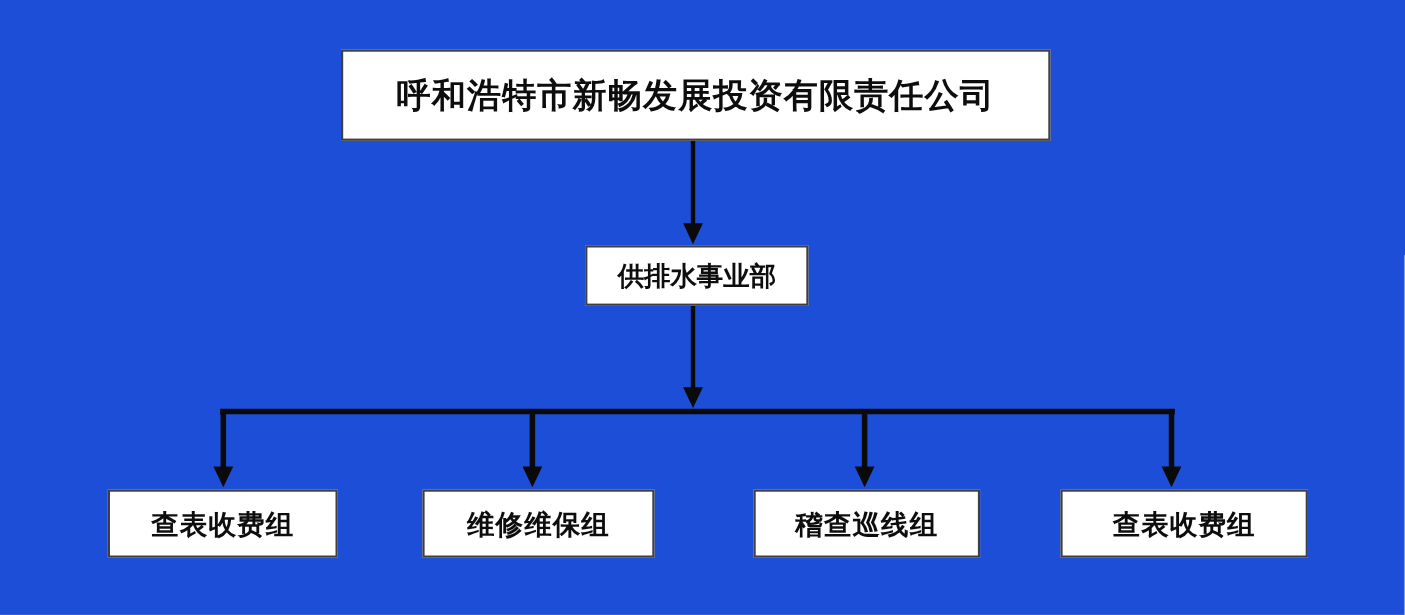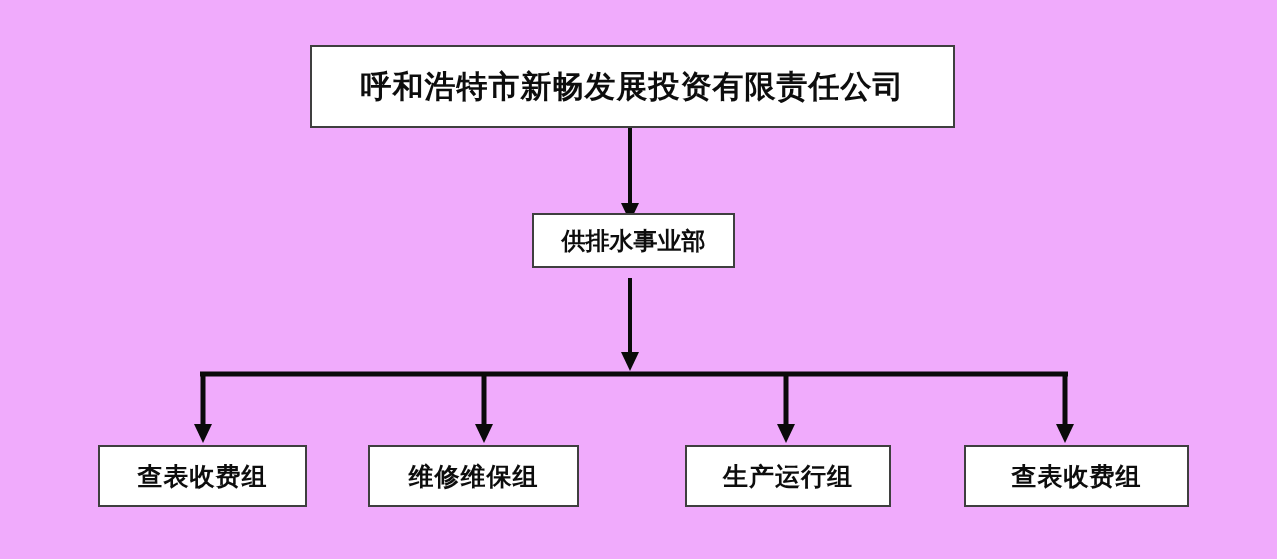--- a/index.html
+++ b/index.html
@@ -4,21 +4,21 @@
 <style>
   html, body {
     margin: 0;
     padding: 0;
     background: #ffffff;
   }
   .canvas {
     position: relative;
     width: 1277px;
     height: 559px;
-    background: #f0abfc;
+    background: #1d4ed8;
     font-family: "DejaVu Sans", "Liberation Sans", sans-serif;
     overflow: hidden;
   }
   .connectors {
     position: absolute;
     left: 0;
     top: 0;
     width: 1277px;
     height: 559px;
     pointer-events: none;
@@ -38,33 +38,33 @@
   .node-root {
     left: 310px;
     top: 45px;
     width: 645px;
     height: 83px;
     font-size: 31px;
     letter-spacing: 1px;
   }
   .node-mid {
     left: 532px;
-    top: 213px;
+    top: 223px;
     width: 203px;
     height: 55px;
     font-size: 24px;
   }
   .node-group {
     top: 445px;
     height: 62px;
     font-size: 25px;
     letter-spacing: 1px;
   }
   .node-g0 { left: 98px;  width: 209px; }
-  .node-g1 { left: 368px; width: 211px; }
+  .node-g1 { left: 384px; width: 211px; }
   .node-g2 { left: 685px; width: 206px; }
   .node-g3 { left: 952px; width: 225px; margin-left: 12px; }
 </style>
 </head>
 <body>
 
 <div class="canvas">
 
   <svg class="connectors" viewBox="0 0 1277 559" xmlns="http://www.w3.org/2000/svg">
     <g stroke="#0a0a0a" fill="#0a0a0a">
@@ -101,20 +101,20 @@
 
   <div class="node node-group node-g0">
     <span>查表收费组</span>
   </div>
 
   <div class="node node-group node-g1">
     <span>维修维保组</span>
   </div>
 
   <div class="node node-group node-g2">
-    <span>生产运行组</span>
+    <span>稽查巡线组</span>
   </div>
 
   <div class="node node-group node-g3">
     <span>查表收费组</span>
   </div>
 
 </div>
 
 </body></html>

